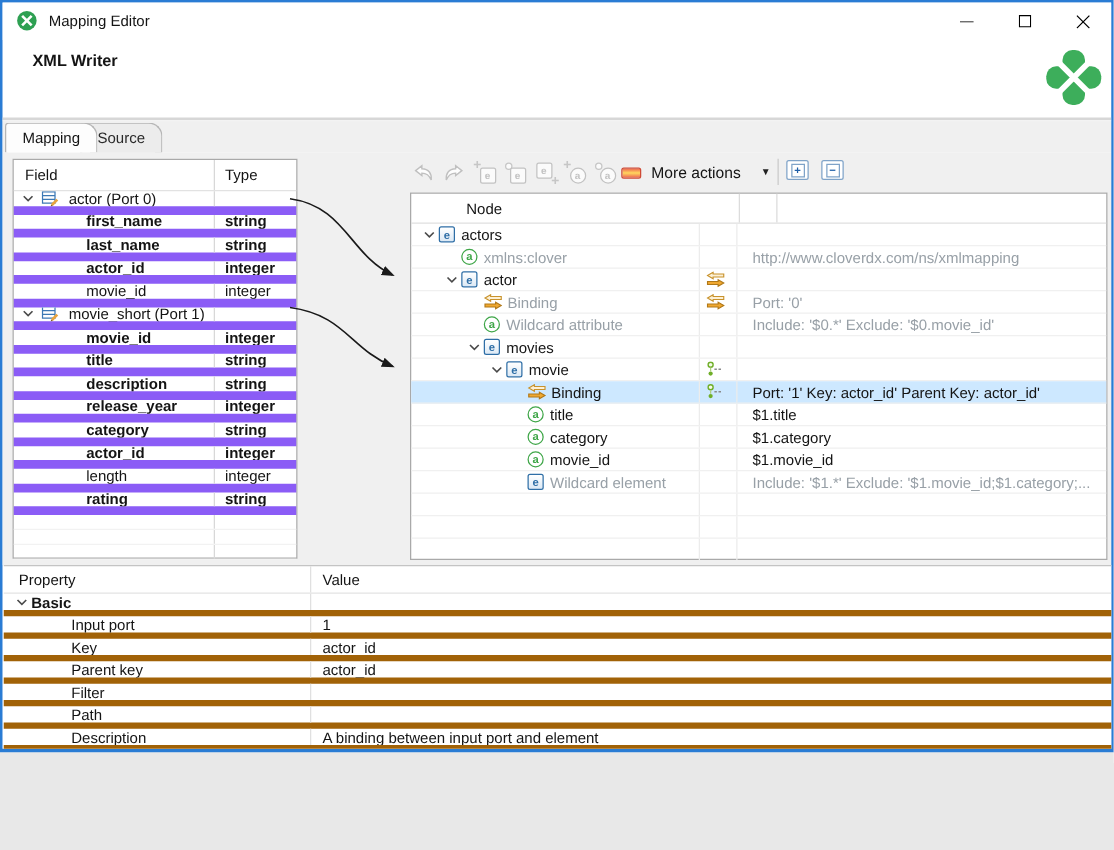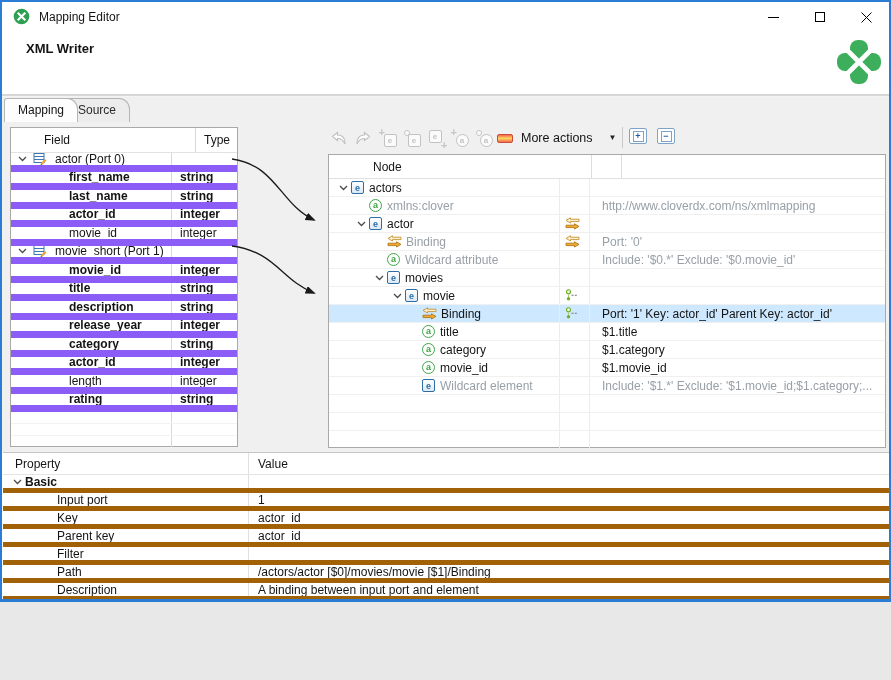--- a/index.html
+++ b/index.html
@@ -27,21 +27,21 @@
   .tab{position:absolute;top:1px;height:23px;line-height:23px;padding:0 13px;border:1px solid #b5b5b5;border-bottom:none;border-radius:3px 11px 0 0;}
   .tab-mapping{left:2px;background:#fdfdfd;z-index:2;}
   .tab-source{left:62px;background:#ececec;z-index:1;color:#2a2a2a;}
   
   .main{position:absolute;left:0;top:120px;width:100%;height:330px;background:#f0f0f0;}
   
   .field-table{position:absolute;left:8px;top:5px;width:228px;height:320px;background:#fff;border:1px solid #a9a9a9;box-sizing:border-box;}
   .ft-header{height:25px;display:flex;border-bottom:1px solid #e2e2e2;box-sizing:border-box;}
   .fcell-name{width:161px;border-right:1px solid #d8d8d8;box-sizing:border-box;display:flex;align-items:center;overflow:hidden;white-space:nowrap;}
   .fcell-type{flex:1;display:flex;align-items:center;padding-left:8px;overflow:hidden;white-space:nowrap;}
-  .ft-header .fcell-name{padding-left:9px;margin-left:24px;}
+  .ft-header .fcell-name{padding-left:9px;}
   .frow{height:18.5px;display:flex;border-bottom:7px solid #8b5cf6;box-sizing:border-box;}
   .frow .fcell-name.port{padding-left:3px;gap:3px;}
   .frow .fcell-name.fld{padding-left:58px;}
   .frow-empty{height:12px;display:flex;border-bottom:1px solid #f2f2f2;box-sizing:border-box;}
   .bold{font-weight:bold;}
   
   .map-arrows{position:absolute;left:228px;top:20px;}
   
   .tb{position:absolute;top:6px;width:22px;height:20px;display:flex;align-items:center;justify-content:center;}
   .tbi{position:relative;width:19px;height:17px;}
@@ -528,21 +528,20 @@
     <div class="pp-row pp-item">
         <div class="pp-name">Parent key</div>
         <div class="pp-value">actor_id</div>
       </div>
     <div class="pp-row pp-item">
         <div class="pp-name">Filter</div>
         <div class="pp-value"></div>
       </div>
     <div class="pp-row pp-item">
         <div class="pp-name">Path</div>
-        <div class="pp-value">/actors/actor [$0]/movies/movie [$1]/Binding</div>
       </div>
     <div class="pp-row pp-item">
         <div class="pp-name">Description</div>
         <div class="pp-value">A binding between input port and element</div>
       </div>
     <div class="pp-row">
         <div class="pp-name"></div>
         <div class="pp-value"></div>
       </div>
     <div class="pp-row pp-fill" style="border-bottom:none">

